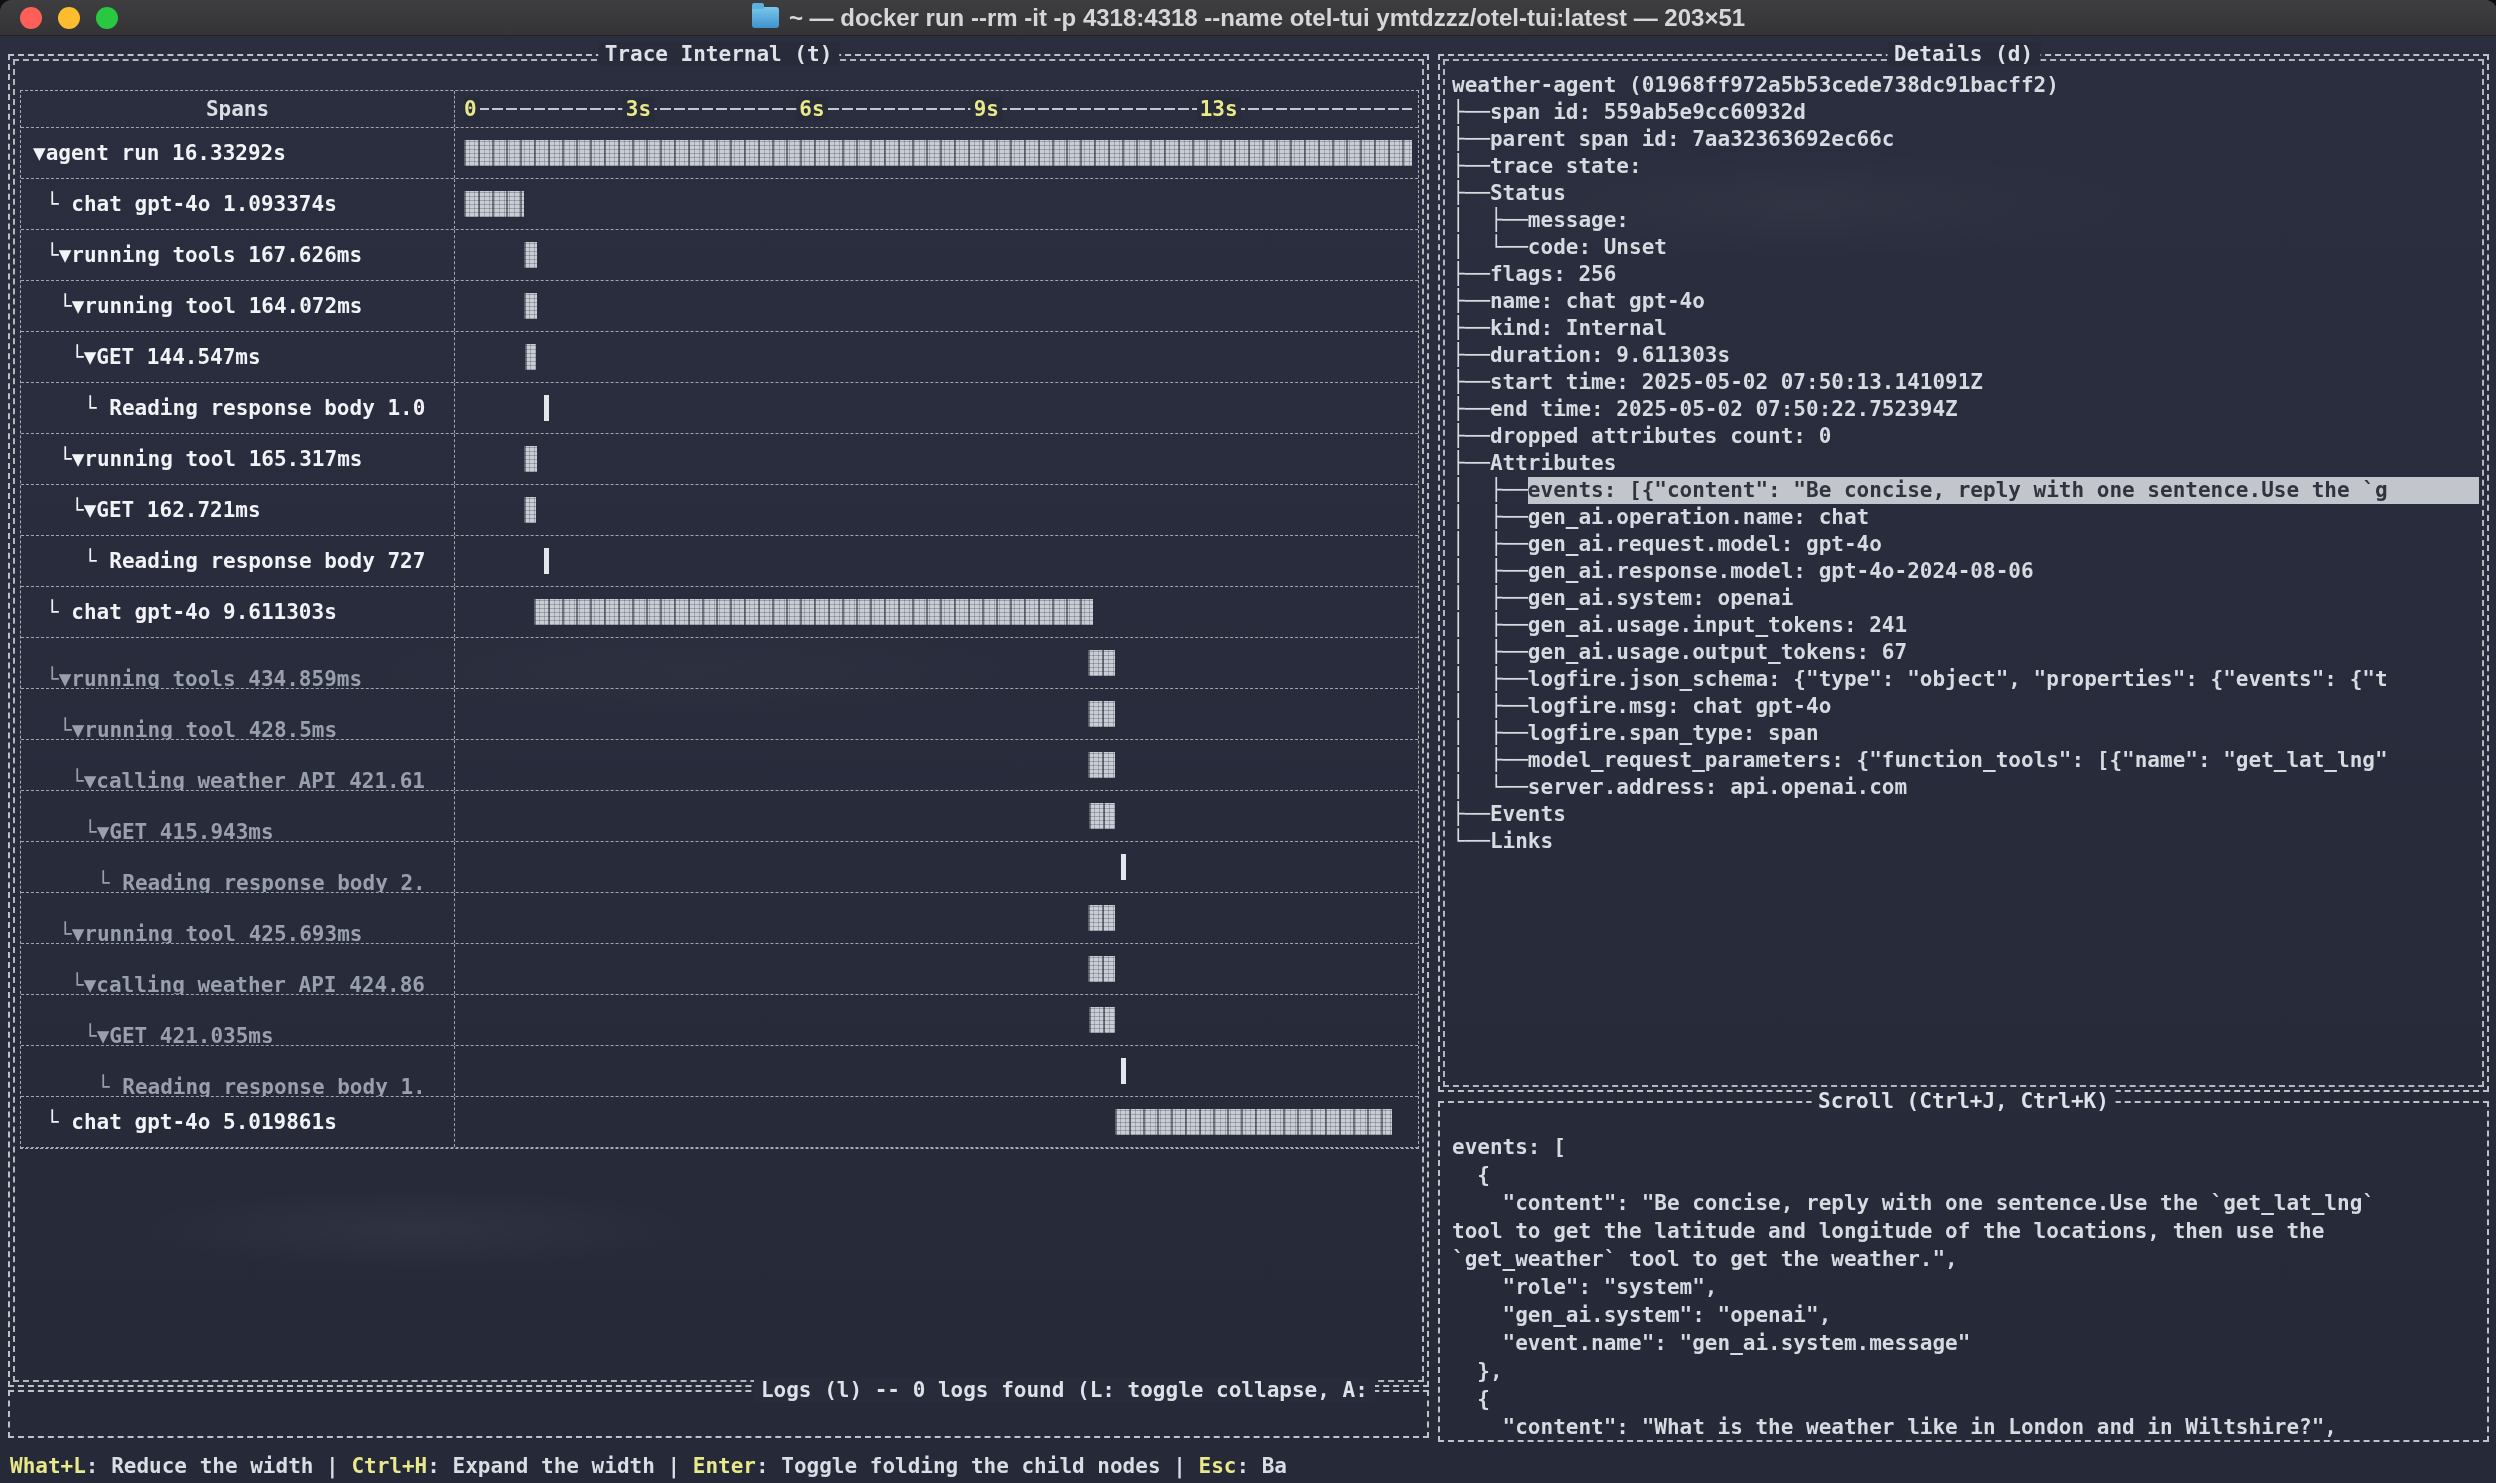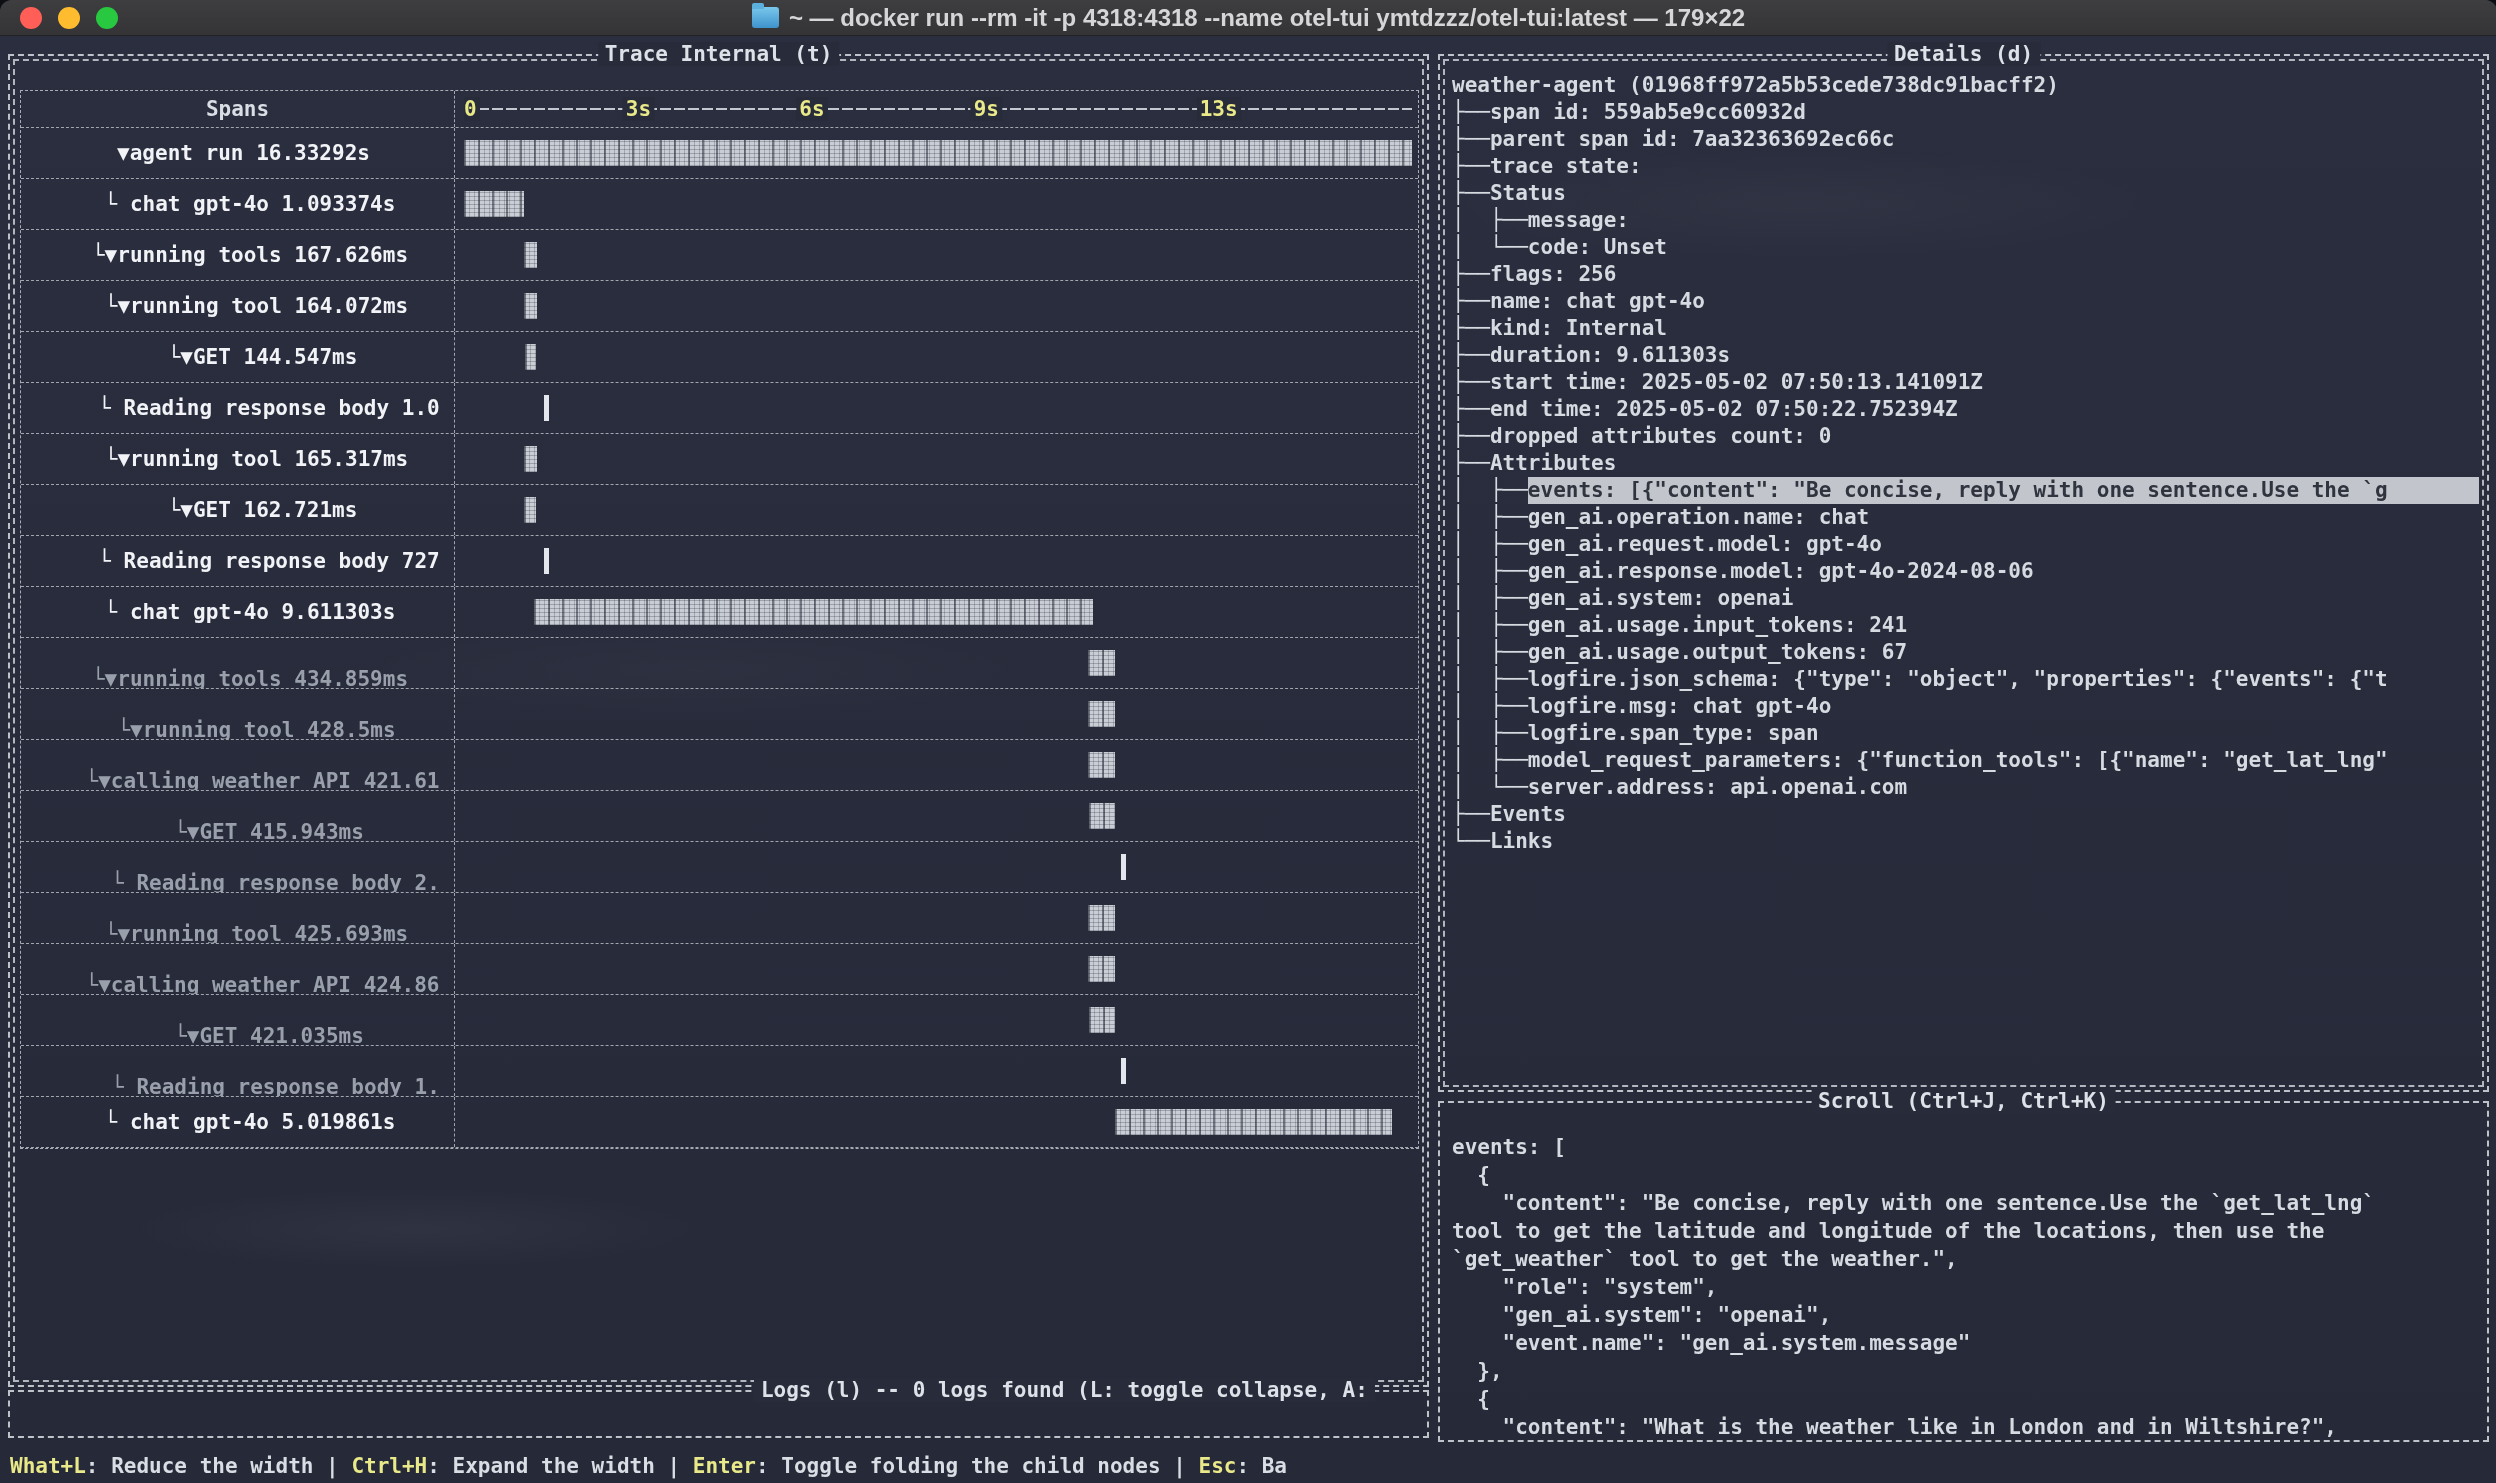--- a/index.html
+++ b/index.html
@@ -45,21 +45,21 @@
   #logs-panel   { left:8px; top:1354px; width:1421px; height:48px; }
   #logs-panel .ptitle { left:52.5%; max-width:47.2%; overflow:hidden; }
 
   
   .tl-table { position:absolute; left:10px; top:34px; width:1399px;
               border:1px dashed rgba(192,196,204,.85); }
   .tl-hrow, .tl-row { display:flex; border-bottom:1px dashed rgba(192,196,204,.8); }
   .tl-row:last-child { border-bottom:1px dashed rgba(192,196,204,.8); }
   .tl-hrow { height:37px; }
   .tl-row { height:51px; }
-  .col-spans { width:433px; flex:none; display:flex; align-items:center; overflow:hidden;justify-content:center; }
+  .col-spans { width:433px; flex:none; display:flex; align-items:center; overflow:hidden; }
   .col-time  { flex:1; border-left:1px dashed rgba(192,196,204,.8); position:relative; }
   .spans-head { width:100%; text-align:center; color:#d9dde4; }
   .span-label { white-space:pre; color:#f1f3f7; }
   .tl-row.dim .span-label { color:#99a0ab;margin-top:32px; }
 
   .track { position:absolute; left:9px; right:6px; top:0; bottom:0; }
   .axis-line { position:absolute; left:0; right:0; top:50%; height:2px; margin-top:-1px;
                background:repeating-linear-gradient(90deg,#c3c7cf 0 11px,transparent 11px 14px); }
   .tick { position:absolute; top:50%; transform:translate(-50%,-50%); background:#272b3a;
           color:#e9e98a; padding:0 3px; z-index:2; }
@@ -96,21 +96,21 @@
 <div class="window">
 
   <div class="titlebar">
     <div class="lights">
       <div class="light" id="light-red" style="background: rgb(255, 95, 87);"></div>
       <div class="light" id="light-yellow" style="background: rgb(254, 188, 46);"></div>
       <div class="light" id="light-green" style="background: rgb(40, 200, 64);"></div>
     </div>
     <div class="title">
       <span class="folder"></span>
-      <span>~ — docker run --rm -it -p 4318:4318 --name otel-tui ymtdzzz/otel-tui:latest — 179×22</span>
+      <span>~ — docker run --rm -it -p 4318:4318 --name otel-tui ymtdzzz/otel-tui:latest — 203×51</span>
     </div>
   </div>
 
   <div class="term">
 
     <div class="dpanel" id="trace-panel">
       <div class="ptitle">Trace Internal (t)</div>
       <div class="tl-table">
         <div class="tl-hrow">
           <div class="col-spans">

